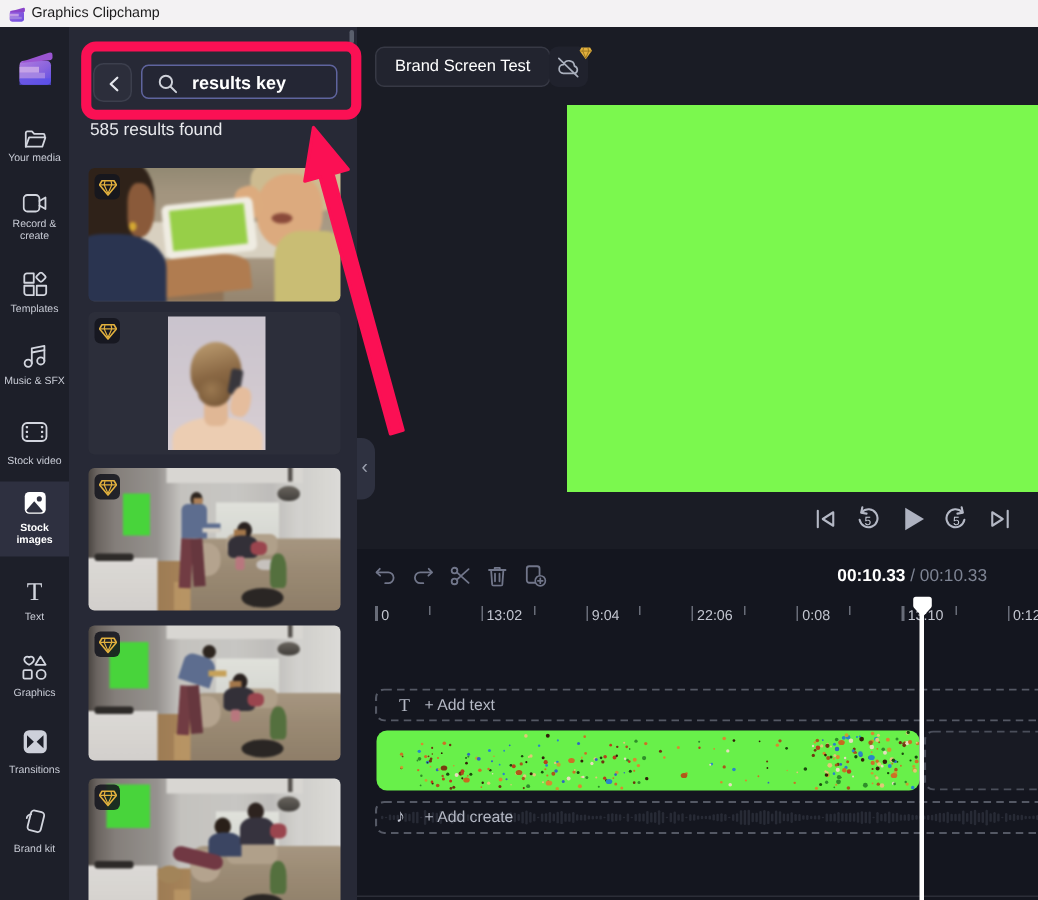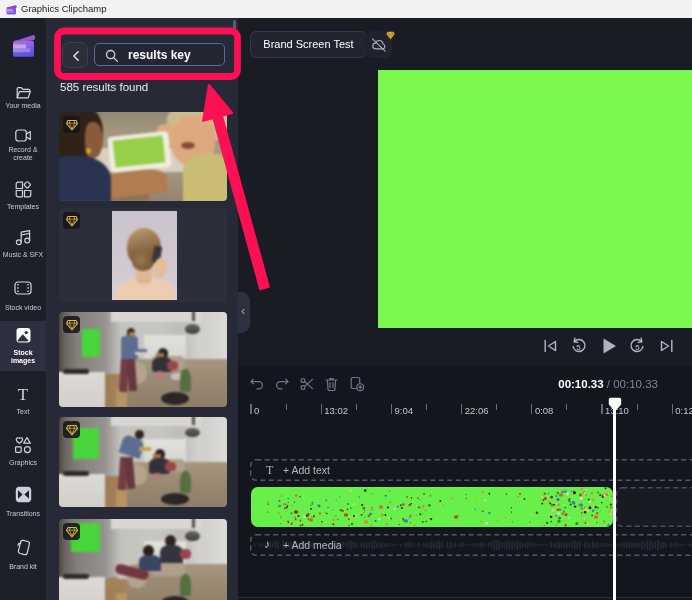--- a/index.html
+++ b/index.html
@@ -883,21 +883,21 @@
 <rect x="436.2" y="9.7" width="1.6" height="2.5" rx="0.8"></rect>
 <rect x="438.8" y="9.4" width="1.6" height="3.3" rx="0.8"></rect>
 <rect x="441.4" y="8.7" width="1.6" height="4.7" rx="0.8"></rect>
 <rect x="444.0" y="9.1" width="1.6" height="3.8" rx="0.8"></rect>
 <rect x="446.6" y="8.3" width="1.6" height="5.5" rx="0.8"></rect>
     </svg>
 <svg class="abs" style="left:0;top:0" width="450" height="22" viewBox="0 0 450 22">
       <rect x="0.7" y="0.7" width="448.6" height="20.6" rx="5.5" fill="none" stroke="#545864" stroke-width="1.4" stroke-dasharray="5 3.5"></rect>
     </svg>
     <span class="ticon" style="font-family:'Liberation Sans';font-size:12px;left:14px;top:3px;color:#c2c6d2">♪</span>
-    <span class="tadd">+ Add media</span>
+    <span class="tadd">+ Add create</span>
   </div>
 <div class="abs" style="left:238px;top:596.5px;width:454px;height:1px;background:#2c2e38"></div>
 <div id="playhead-stem"></div>
 <svg class="abs" style="left:607.5px;top:397px;z-index:31" width="14" height="14" viewBox="0 0 14 14">
 <path d="M2.6 0.8 h8.8 a1.8 1.8 0 0 1 1.8 1.8 v4.2 a1.8 1.8 0 0 1 -0.5 1.3 L8.3 13 a1.8 1.8 0 0 1 -2.6 0 L1.3 8.1 a1.8 1.8 0 0 1 -0.5-1.3 V2.6 a1.8 1.8 0 0 1 1.8-1.8 Z" fill="#ffffff"></path>
 </svg>
 <svg id="annot" width="692" height="600" viewBox="0 0 692 600">
 <rect x="57.5" y="31" width="180" height="45.5" rx="6.5" fill="none" stroke="#fb1054" stroke-width="6.8"></rect>
 <path d="M209 85 L203.2 120.8 L213.4 118.0 L260.3 289.2 L268.7 286.8 L221.9 115.7 L232.1 112.9 Z" fill="#fb1054" stroke="#fb1054" stroke-width="2.2" stroke-linejoin="round"></path>
 </svg>

